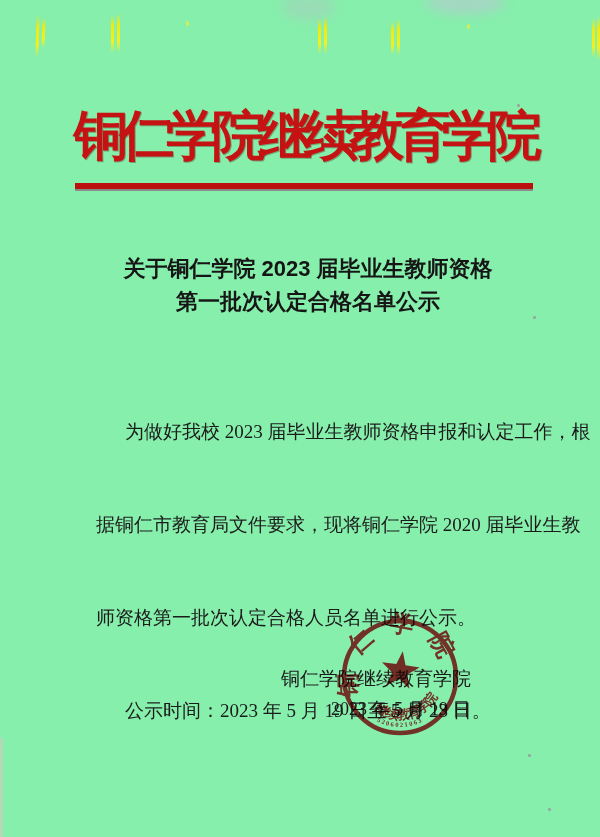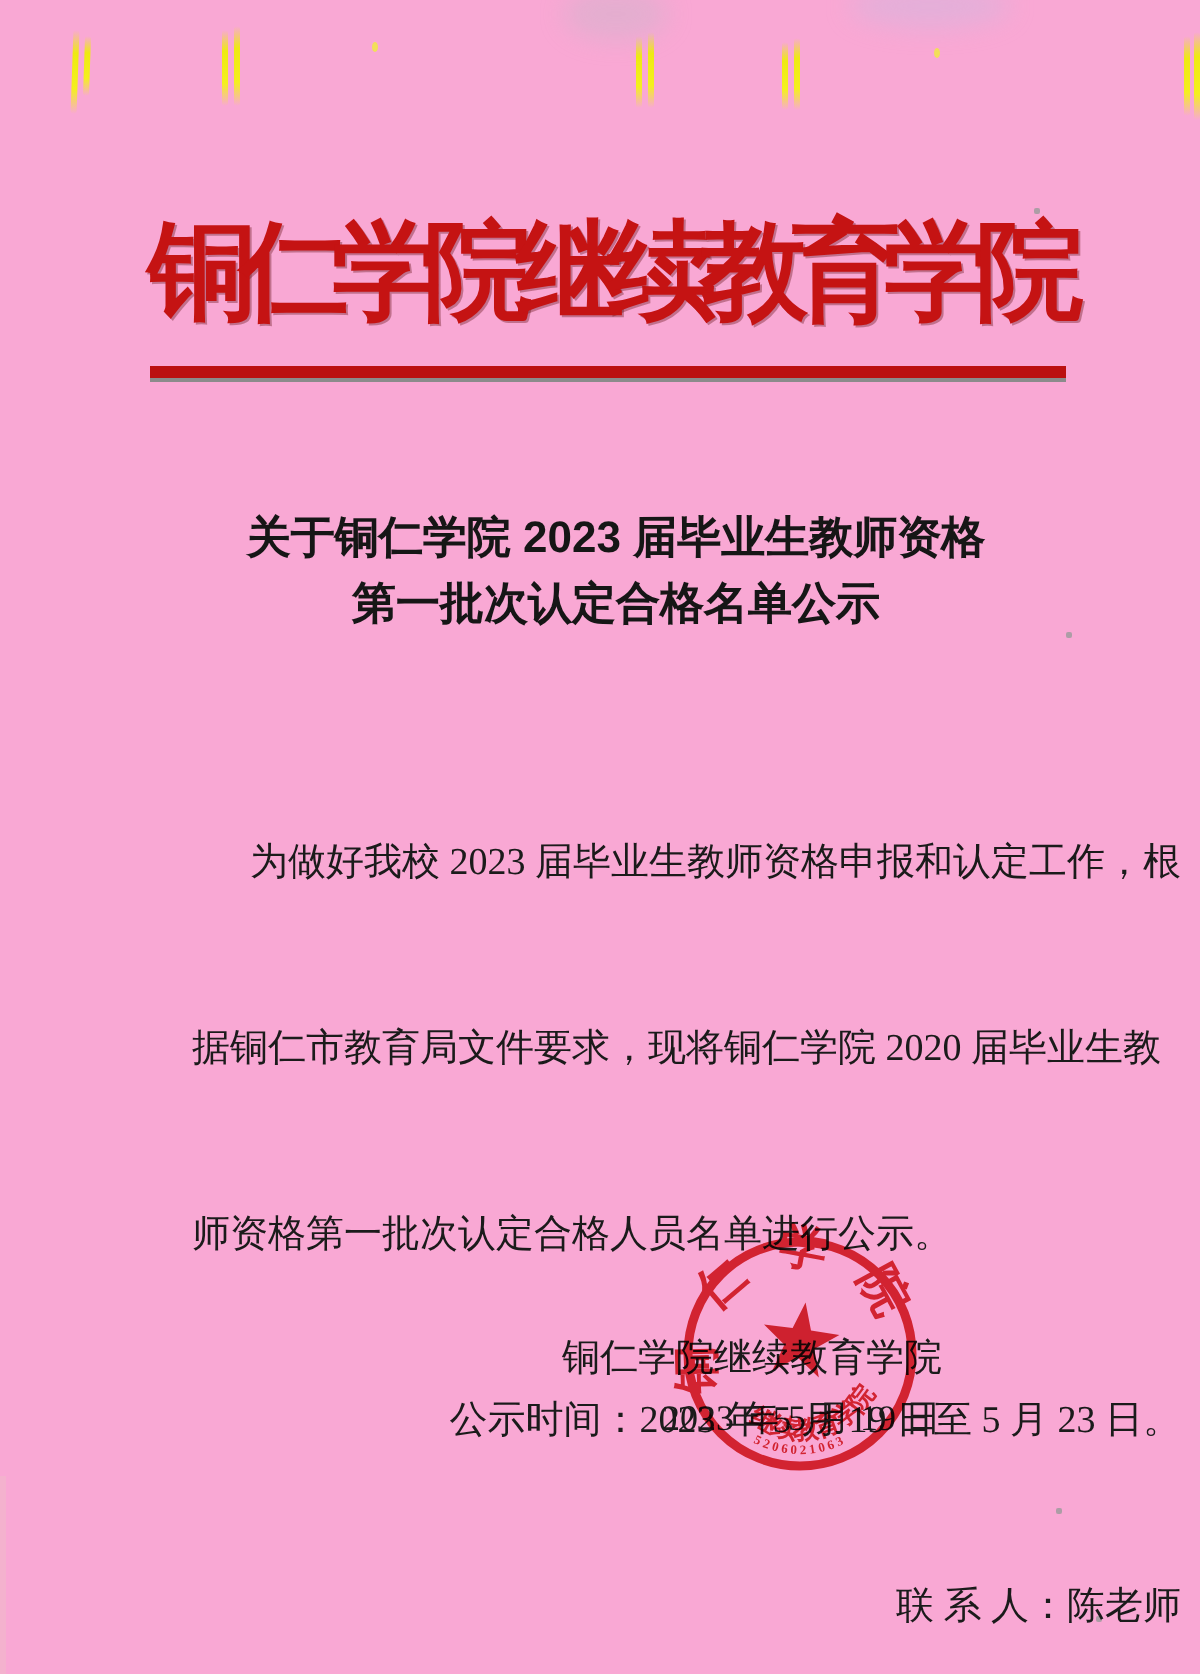--- a/index.html
+++ b/index.html
@@ -1,19 +1,19 @@
 <!DOCTYPE html>
 <html><head>
 <meta charset="utf-8">
 <style>
   html,body{margin:0;padding:0;background:#e8e8e8;}
   .page{
     position:relative;
     width:600px;height:837px;
-    background:#f9a8d4;
+    background:#86efac;
     overflow:hidden;
     font-family:"Liberation Serif","DejaVu Serif",serif;
   }
   
   .letterhead{
     position:absolute;left:4px;top:103px;width:600px;
     text-align:center;
     font-family:"Liberation Serif","DejaVu Serif",serif;
     font-weight:bold;
     font-size:54px;line-height:66px;
@@ -38,21 +38,21 @@
     white-space:nowrap;
   }
   
   .body-text{
     position:absolute;left:96px;top:354px;
     font-size:19px;line-height:31px;
     color:#1b1b1b;
     white-space:pre;
   }
   .body-text .line{height:31px;}
-  .body-text .indent{padding-left:29px;text-align:right;}
+  .body-text .indent{padding-left:29px;}
   
   .signer{
     position:absolute;left:281px;top:666px;
     font-size:19px;color:#1b1b1b;white-space:nowrap;
   }
   .doc-date{
     position:absolute;left:331px;top:697px;
     font-size:18px;color:#1b1b1b;white-space:nowrap;
   }
   
@@ -108,21 +108,20 @@
   <div class="doc-title">
     <div>关于铜仁学院 2023 届毕业生教师资格</div>
     <div>第一批次认定合格名单公示</div>
   </div>
 
   <div class="body-text">
     <div class="line indent">为做好我校 2023 届毕业生教师资格申报和认定工作，根</div>
     <div class="line">据铜仁市教育局文件要求，现将铜仁学院 2020 届毕业生教</div>
     <div class="line">师资格第一批次认定合格人员名单进行公示。</div>
     <div class="line indent">公示时间：2023 年 5 月 19 日至 5 月 23 日。</div>
-    <div class="line indent">联 系 人：陈老师</div>
     
     
     
     
   </div>
 
   <div class="signer">铜仁学院继续教育学院</div>
   <div class="doc-date">2023 年 5 月 19 日</div>
 
   <svg class="seal" width="140" height="140" viewBox="0 0 140 140">

